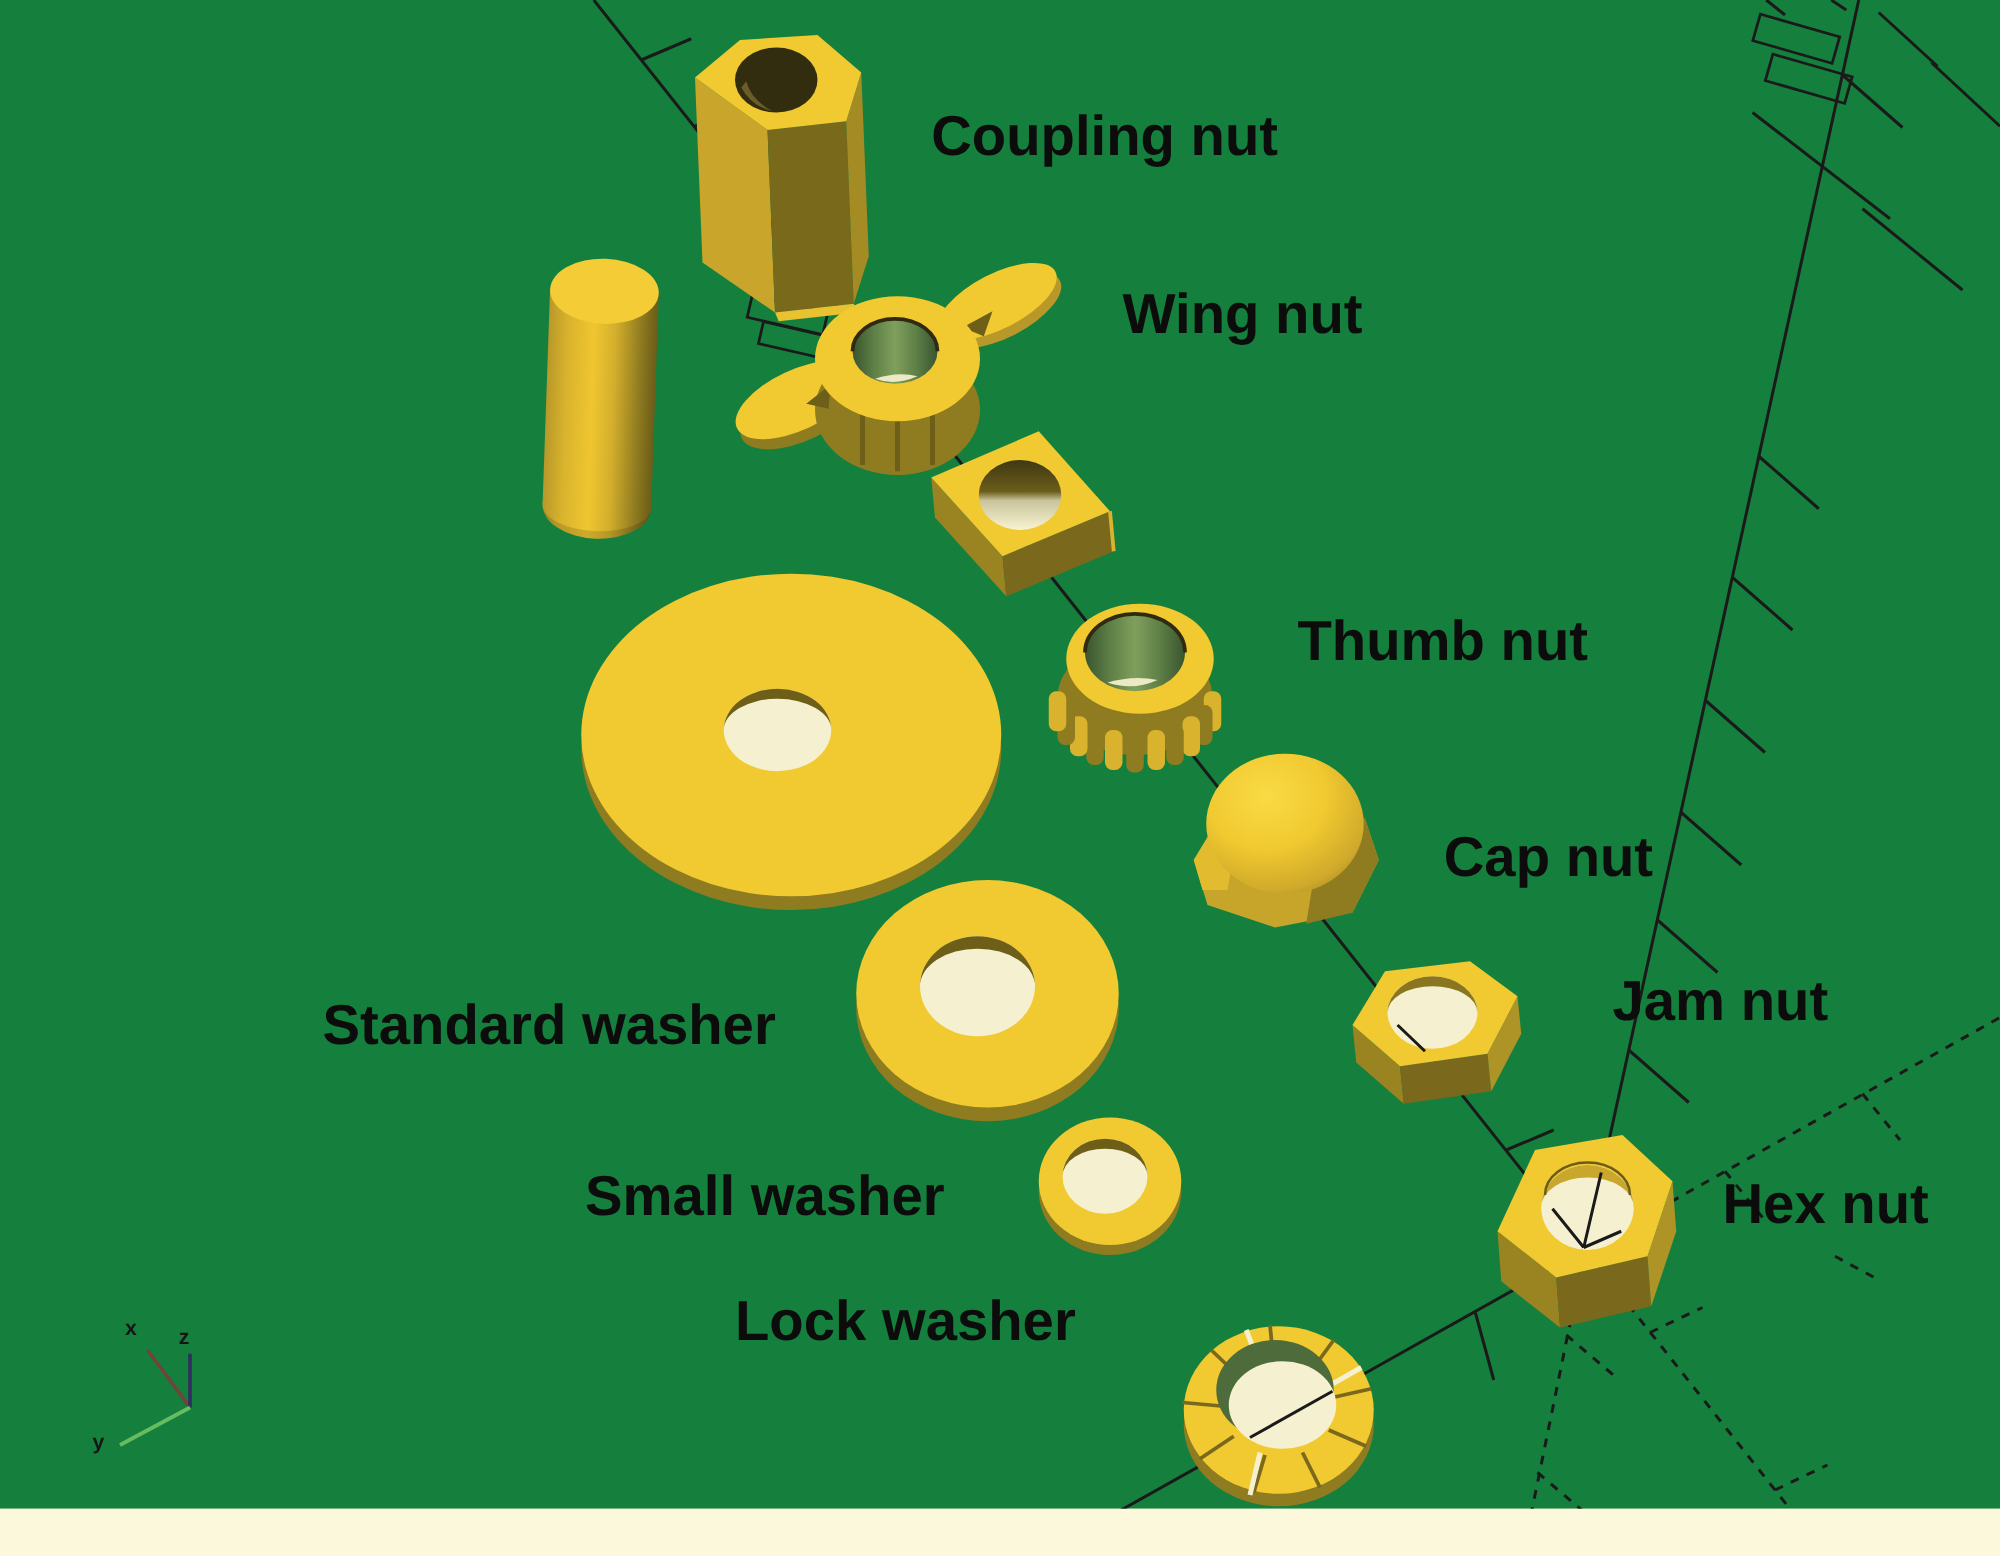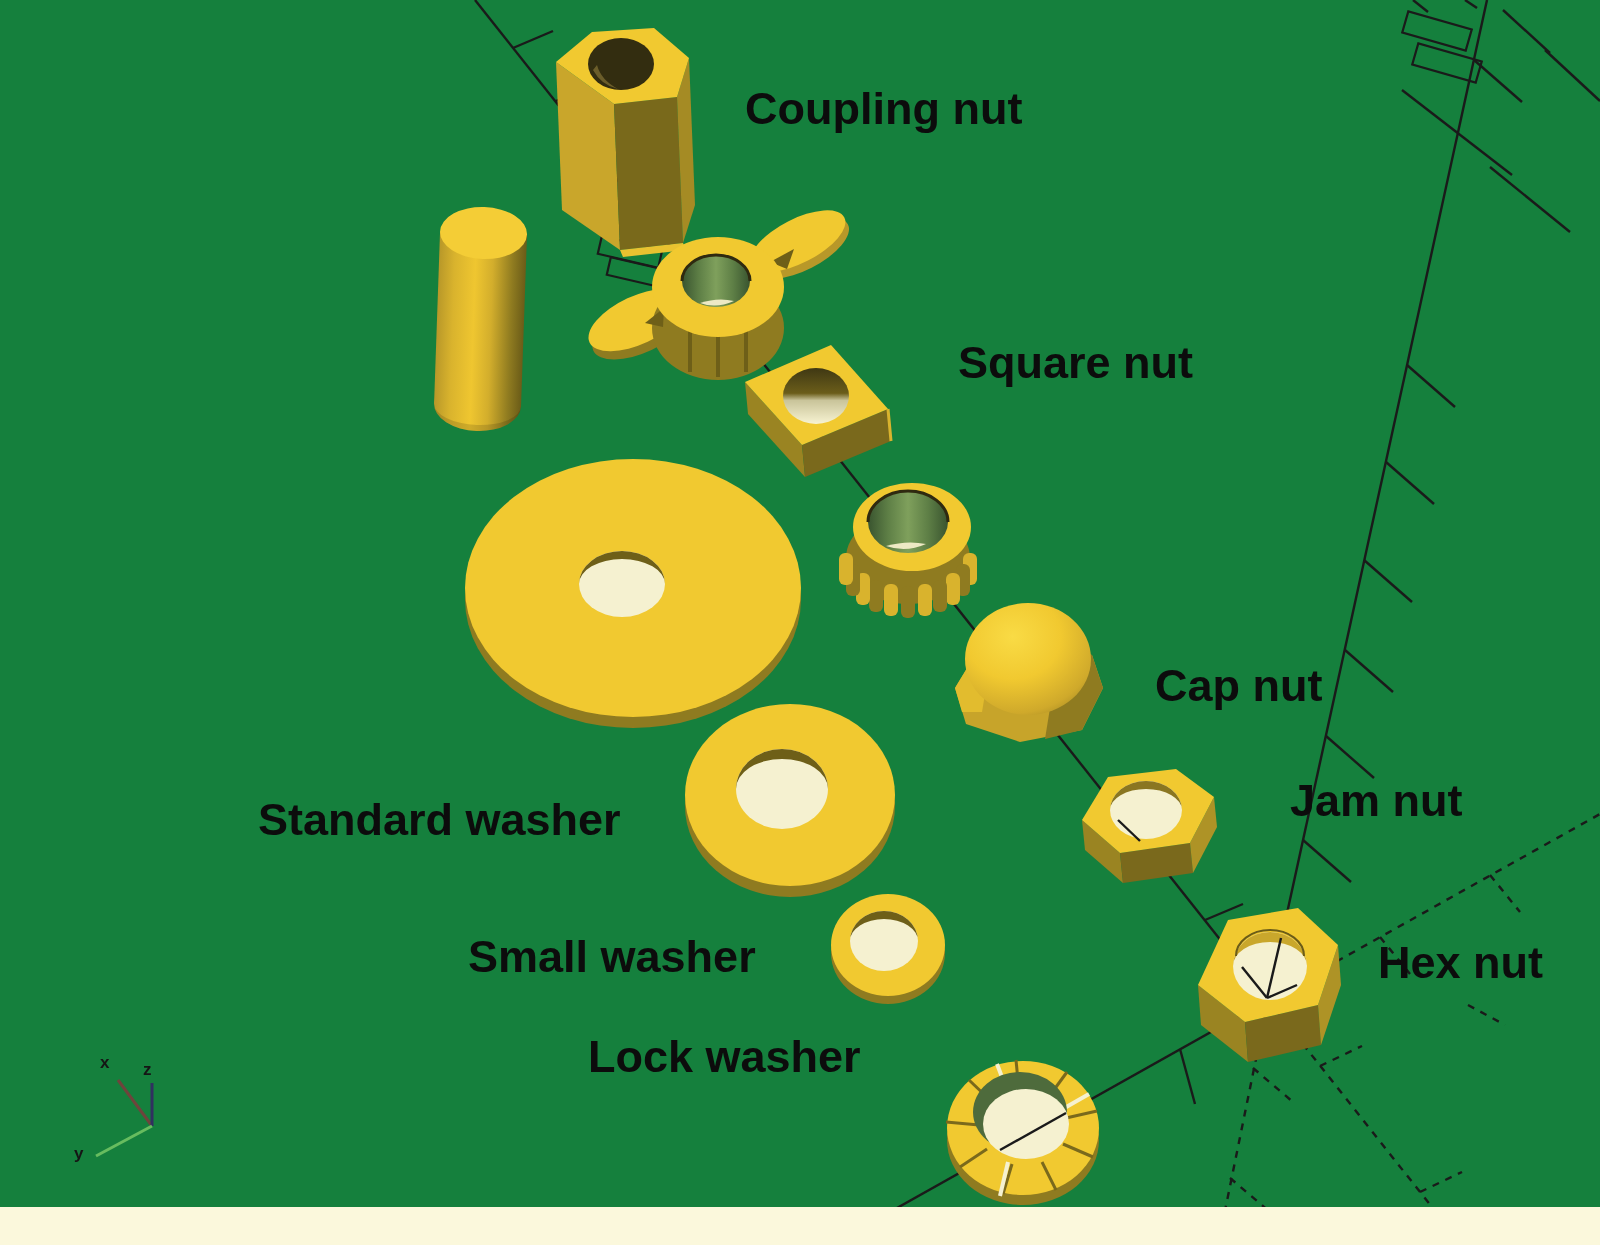--- a/index.html
+++ b/index.html
@@ -238,21 +238,22 @@
     </g>
 
     <g stroke-width="3" fill="none">
       <path d="M118,1080 L152,1126" stroke="#6E443C"></path>
       <path d="M152,1083 L152,1126" stroke="#303060"></path>
       <path d="M152,1126 L96,1156" stroke="#67BC5F"></path>
     </g>
   </svg>
 
   <div class="lbl" style="left:745px;top:86px">Coupling nut</div>
-  <div class="lbl" style="left:958px;top:340px">Square nut</div>
+  <div class="lbl" style="left:898px;top:228px">Wing nut</div>
+  <div class="lbl" style="left:1038px;top:490px">Thumb nut</div>
   <div class="lbl" style="left:1155px;top:663px">Cap nut</div>
   <div class="lbl" style="left:1290px;top:778px">Jam nut</div>
   <div class="lbl" style="left:1378px;top:940px">Hex nut</div>
   <div class="lbl" style="left:468px;top:934px">Small washer</div>
   <div class="lbl" style="left:258px;top:797px">Standard washer</div>
   <div class="lbl" style="left:588px;top:1034px">Lock washer</div>
 
   <div class="glbl" style="left:100px;top:1053px">x</div>
   <div class="glbl" style="left:143px;top:1060px">z</div>
   <div class="glbl" style="left:74px;top:1144px">y</div>

